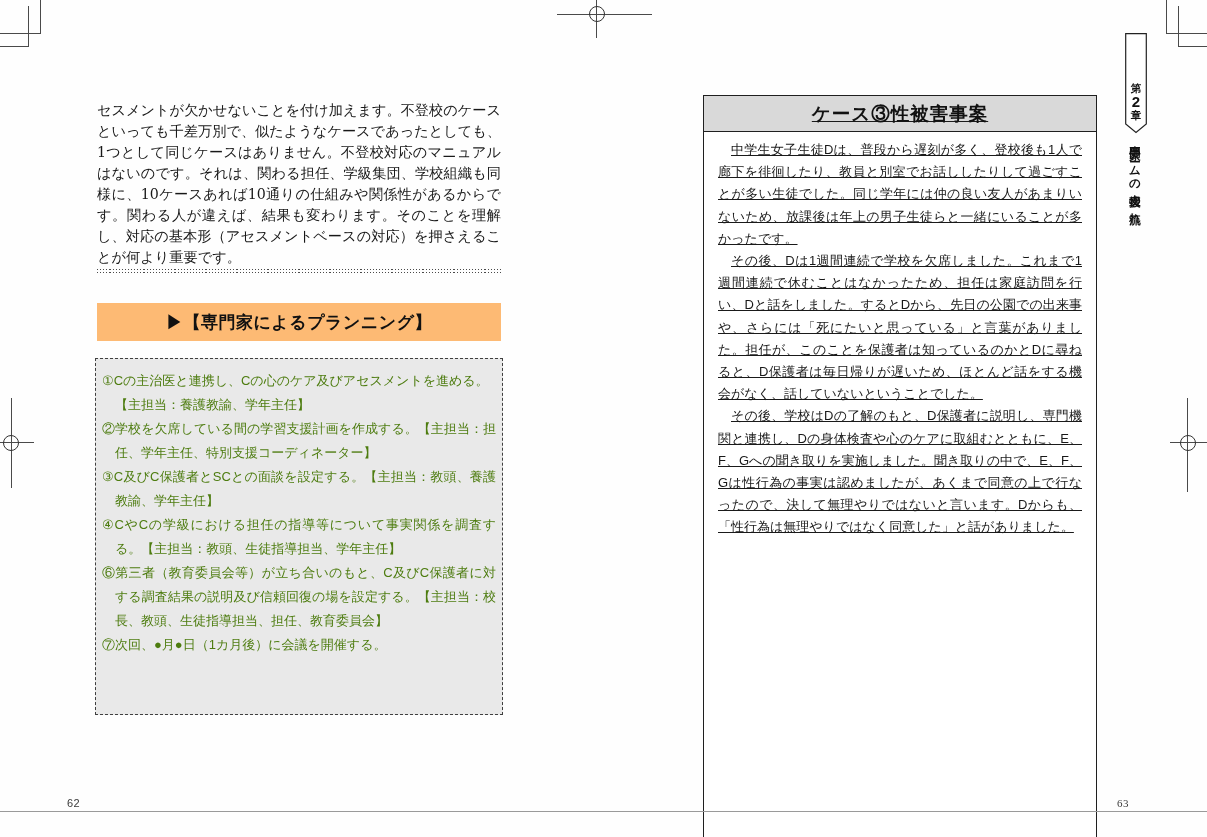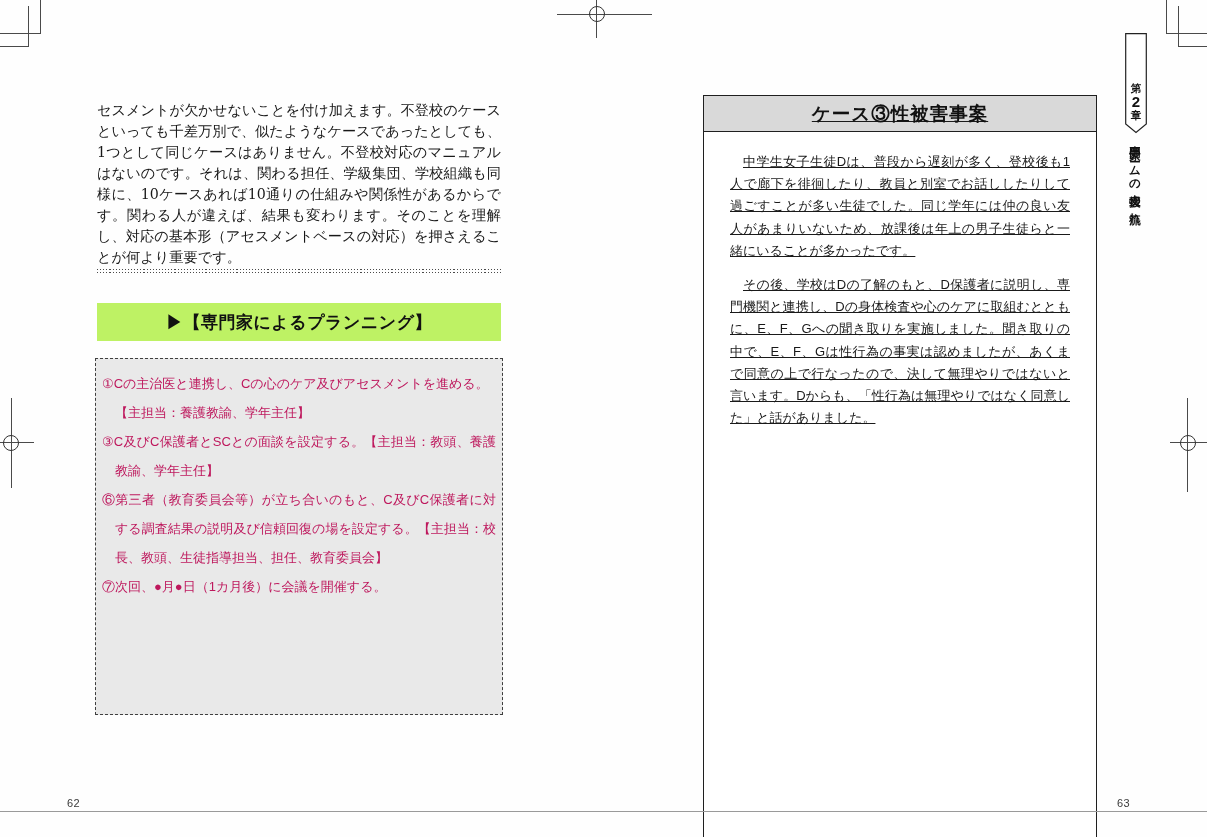--- a/index.html
+++ b/index.html
@@ -22,54 +22,54 @@
   .dotsep {
     position:absolute; left:97px; top:269px; width:404px; height:4px;
     background-image:
       repeating-linear-gradient(90deg,#4a4a4a 0 1.1px, transparent 1.1px 3.1px),
       repeating-linear-gradient(90deg,#4a4a4a 0 1.1px, transparent 1.1px 3.1px);
     background-size:100% 1.2px; background-position:0 0, 0 2.8px;
     background-repeat:no-repeat;
   }
   .plan-head {
     position:absolute; left:97px; top:303px; width:404px; height:38px;
-    background:#bef264; display:flex; align-items:center; justify-content:center;
+    background:#fdba74; display:flex; align-items:center; justify-content:center;
     font-weight:bold; font-size:17px; letter-spacing:0.5px; color:#111;
   }
   .plan-box {
     position:absolute; left:95px; top:358px; width:408px; height:357px;
     background:#e9e9e9; border:1.6px dashed #3f3f3f; box-sizing:border-box;
     padding:10px 6px 6px 6px;
   }
   .plan-box ol { margin:0; padding:0; list-style:none; }
   .plan-box li {
-    font-size:13px; line-height:29px; text-align:justify;
-    padding-left:1em; text-indent:-1em; white-space:pre-wrap; color:#be185d;
+    font-size:13px; line-height:24px; text-align:justify;
+    padding-left:1em; text-indent:-1em; white-space:pre-wrap; color:#4d7c0f;
   }
 
   
   .case-box {
     position:absolute; left:703px; top:95px; width:394px; height:772px;
     border:1.6px solid #1f1f1f; box-sizing:border-box; background:#fff;text-decoration:underline;
   }
   .case-head {
     height:36px; background:#d9d9d9; border-bottom:1.6px solid #1f1f1f;
     box-sizing:border-box; display:flex; align-items:center; justify-content:center;
     font-weight:bold; font-size:18.5px; letter-spacing:1px; color:#111;
   }
   .case-body { padding:7px 14px 0 14px; }
   .case-body p {
-    margin:12px; font-size:13px; line-height:22.2px; text-align:justify;
+    margin:0; font-size:13px; line-height:22.2px; text-align:justify;
     text-indent:1em; color:#181818;
   }
 
   
   .pagenum { position:absolute; font-size:11px; color:#3a3a3a; letter-spacing:0.5px; }
   .pagenum-left  { left:67px;  top:797px; }
-  .pagenum-right { left:1117px; top:797px; }
+  .pagenum-right { left:1117px; top:797px;font-family:Liberation Serif, serif; }
 
   
   .tab-banner { position:absolute; left:1125px; top:33px; width:22px; height:101px; }
   .tab-banner svg { position:absolute; left:0; top:0; }
   .tab-banner-text {
     position:absolute; left:0; top:49px; width:22px;
     display:flex; flex-direction:column; align-items:center;
     font-size:10.5px; font-weight:bold; line-height:12.5px; color:#111;
   }
   .tab-banner-text .num { font-size:15px; line-height:14px; font-weight:bold; }
@@ -119,34 +119,37 @@
   <div class="dotsep"></div>
 
   <div class="plan-head">
     <span>▶【専門家によるプランニング】</span>
   </div>
 
   <div class="plan-box">
     <ol>
       <li>①Cの主治医と連携し、Cの心のケア及びアセスメントを進める。
 【主担当：養護教諭、学年主任】</li>
+      <li>②学校を欠席している間の学習支援計画を作成する。【主担当：担任、学年主任、特別支援コーディネーター】</li>
       <li>③C及びC保護者とSCとの面談を設定する。【主担当：教頭、養護教諭、学年主任】</li>
+      <li>④CやCの学級における担任の指導等について事実関係を調査する。【主担当：教頭、生徒指導担当、学年主任】</li>
       <li>⑥第三者（教育委員会等）が立ち合いのもと、C及びC保護者に対する調査結果の説明及び信頼回復の場を設定する。【主担当：校長、教頭、生徒指導担当、担任、教育委員会】</li>
       <li>⑦次回、●月●日（1カ月後）に会議を開催する。</li>
     </ol>
   </div>
 
   <div class="pagenum pagenum-left">62</div>
 
   <div class="case-box">
     <div class="case-head">
       <span>ケース③性被害事案</span>
     </div>
     <div class="case-body">
       <p>中学生女子生徒Dは、普段から遅刻が多く、登校後も1人で廊下を徘徊したり、教員と別室でお話ししたりして過ごすことが多い生徒でした。同じ学年には仲の良い友人があまりいないため、放課後は年上の男子生徒らと一緒にいることが多かったです。</p>
+      <p>その後、Dは1週間連続で学校を欠席しました。これまで1週間連続で休むことはなかったため、担任は家庭訪問を行い、Dと話をしました。するとDから、先日の公園での出来事や、さらには「死にたいと思っている」と言葉がありました。担任が、このことを保護者は知っているのかとDに尋ねると、D保護者は毎日帰りが遅いため、ほとんど話をする機会がなく、話していないということでした。</p>
       <p>その後、学校はDの了解のもと、D保護者に説明し、専門機関と連携し、Dの身体検査や心のケアに取組むとともに、E、F、Gへの聞き取りを実施しました。聞き取りの中で、E、F、Gは性行為の事実は認めましたが、あくまで同意の上で行なったので、決して無理やりではないと言います。Dからも、「性行為は無理やりではなく同意した」と話がありました。</p>
     </div>
   </div>
 
   <div class="pagenum pagenum-right">63</div>
 
   <div class="tab-banner">
     <svg width="22" height="101" viewBox="0 0 22 101">
       <polygon points="0.7,0.7 21.3,0.7 21.3,91 11,99.5 0.7,91" fill="#ffffff" stroke="#222222" stroke-width="1.2"></polygon>
     </svg>

